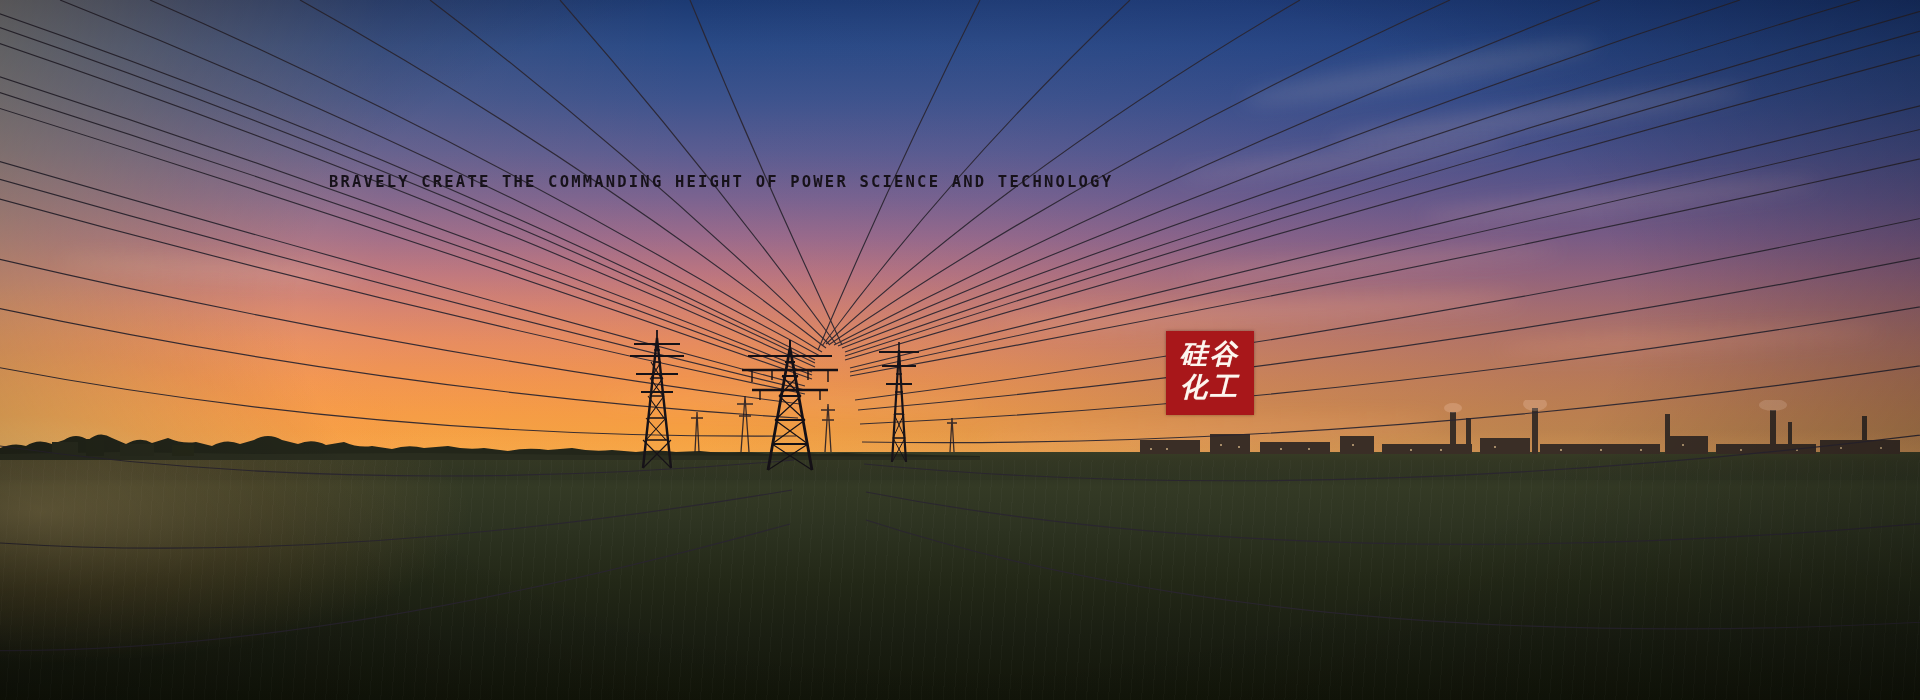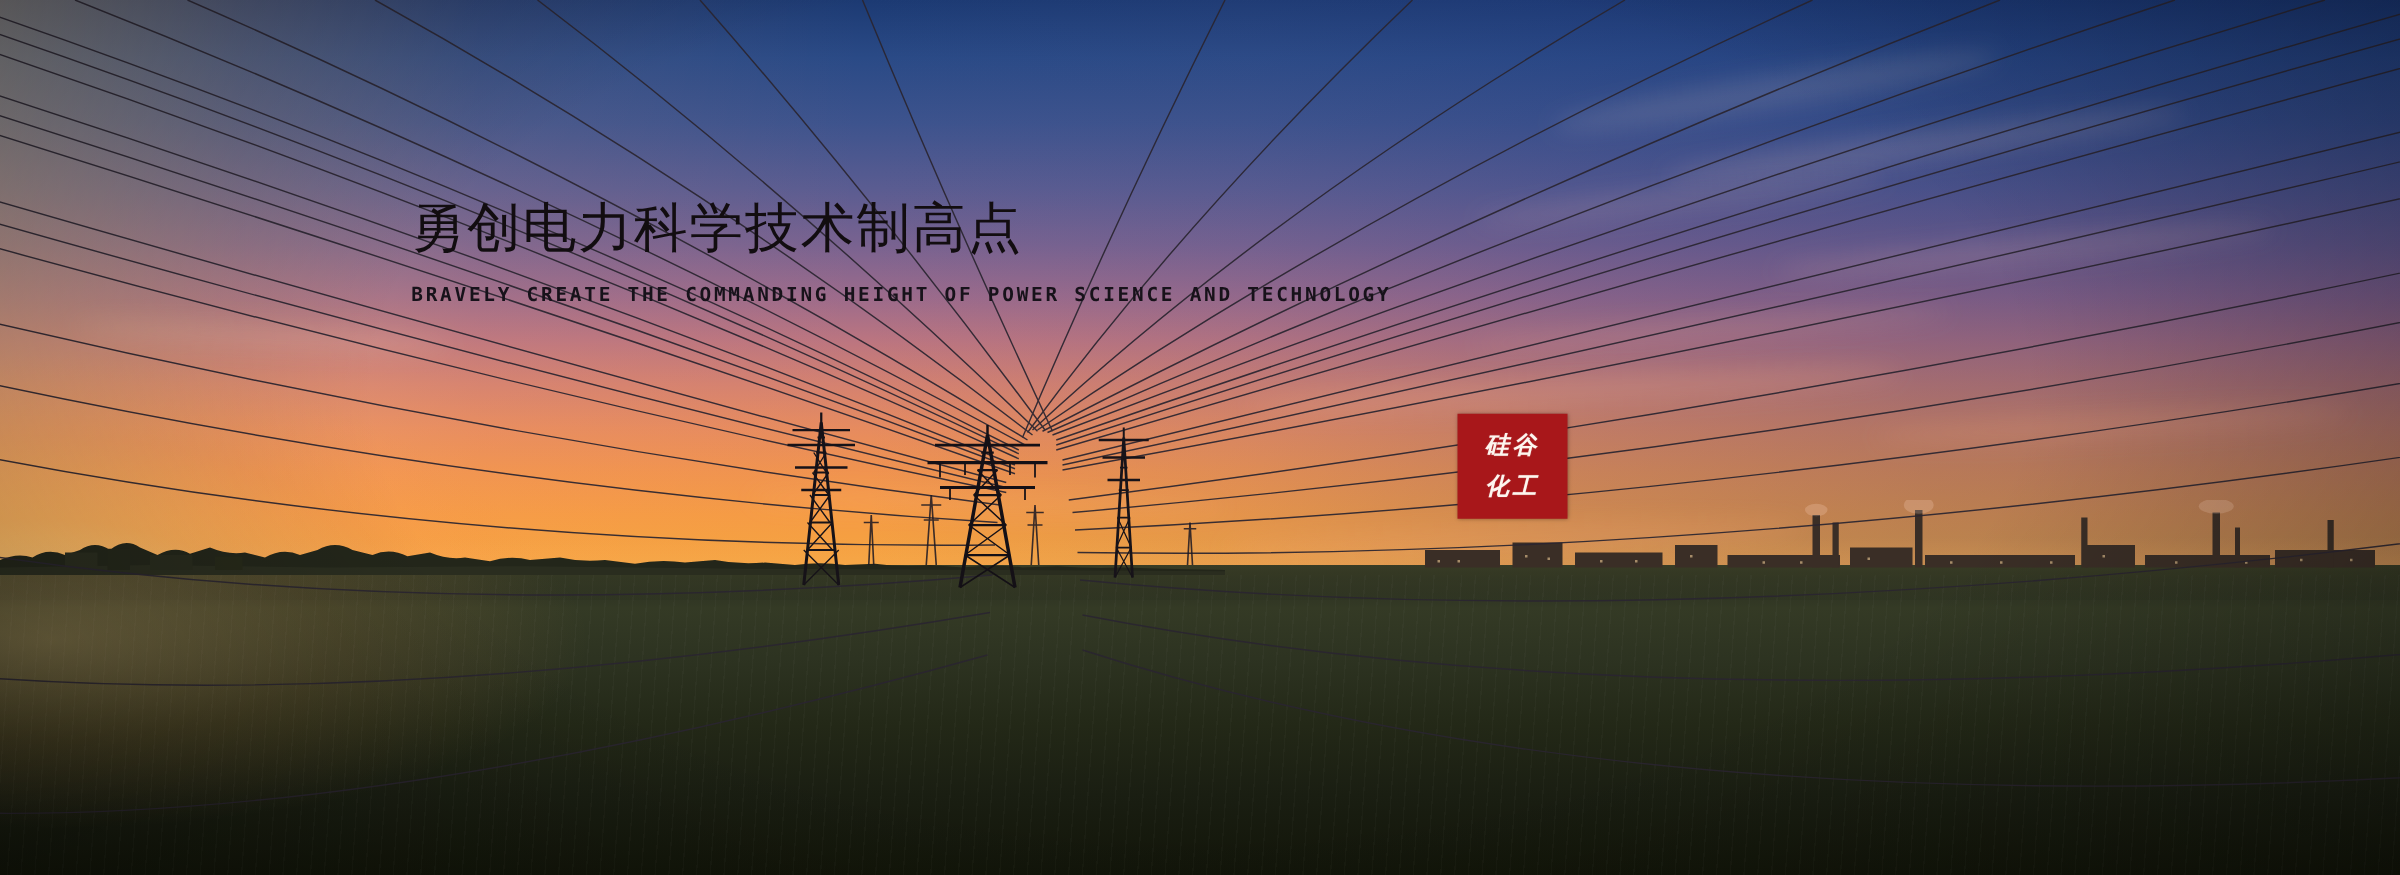--- a/index.html
+++ b/index.html
@@ -166,23 +166,23 @@
   
   .seal {
     position:absolute; left:1166px; top:331px;
     width:88px; height:84px;
     background:#a8171a;
     display:flex; flex-direction:column;
     align-items:center; justify-content:center;
     box-shadow:0 0 3px rgba(0,0,0,0.35);
   }
   .seal-row {
-    font-family:Liberation Serif, serif;
+    font-family:Liberation Mono, monospace;
     color:#fdf6ef;
-    font-size:19px;
+    font-size:27px;
     line-height:33px;
     letter-spacing:3px;
     font-weight:bold;
     font-style:italic;
     text-shadow:0 0 1px rgba(255,255,255,0.4);
   }
 </style>
 </head>
 <body>
 
@@ -367,21 +367,20 @@
       <path d="M745 396 L741 452 M745 396 L749 452 M737 404 L753 404 M739 416 L751 416"></path>
       <path d="M828 404 L825 452 M828 404 L831 452 M821 410 L835 410 M822 420 L834 420"></path>
       <path d="M697 412 L695 452 M697 412 L699 452 M691 418 L703 418"></path>
       <path d="M952 418 L950 452 M952 418 L954 452 M947 423 L957 423"></path>
     </g>
   </svg>
 
   <div class="vignette"></div>
 
   <div class="copy">
-    <div class="headline">勇创电力科学技术制高点</div>
     <div class="sub sub1">BRAVELY CREATE THE COMMANDING HEIGHT OF POWER SCIENCE AND TECHNOLOGY</div>
   </div>
 
   <div class="seal">
     <div class="seal-row">硅谷</div>
     <div class="seal-row">化工</div>
   </div>
 
 </div>
 

